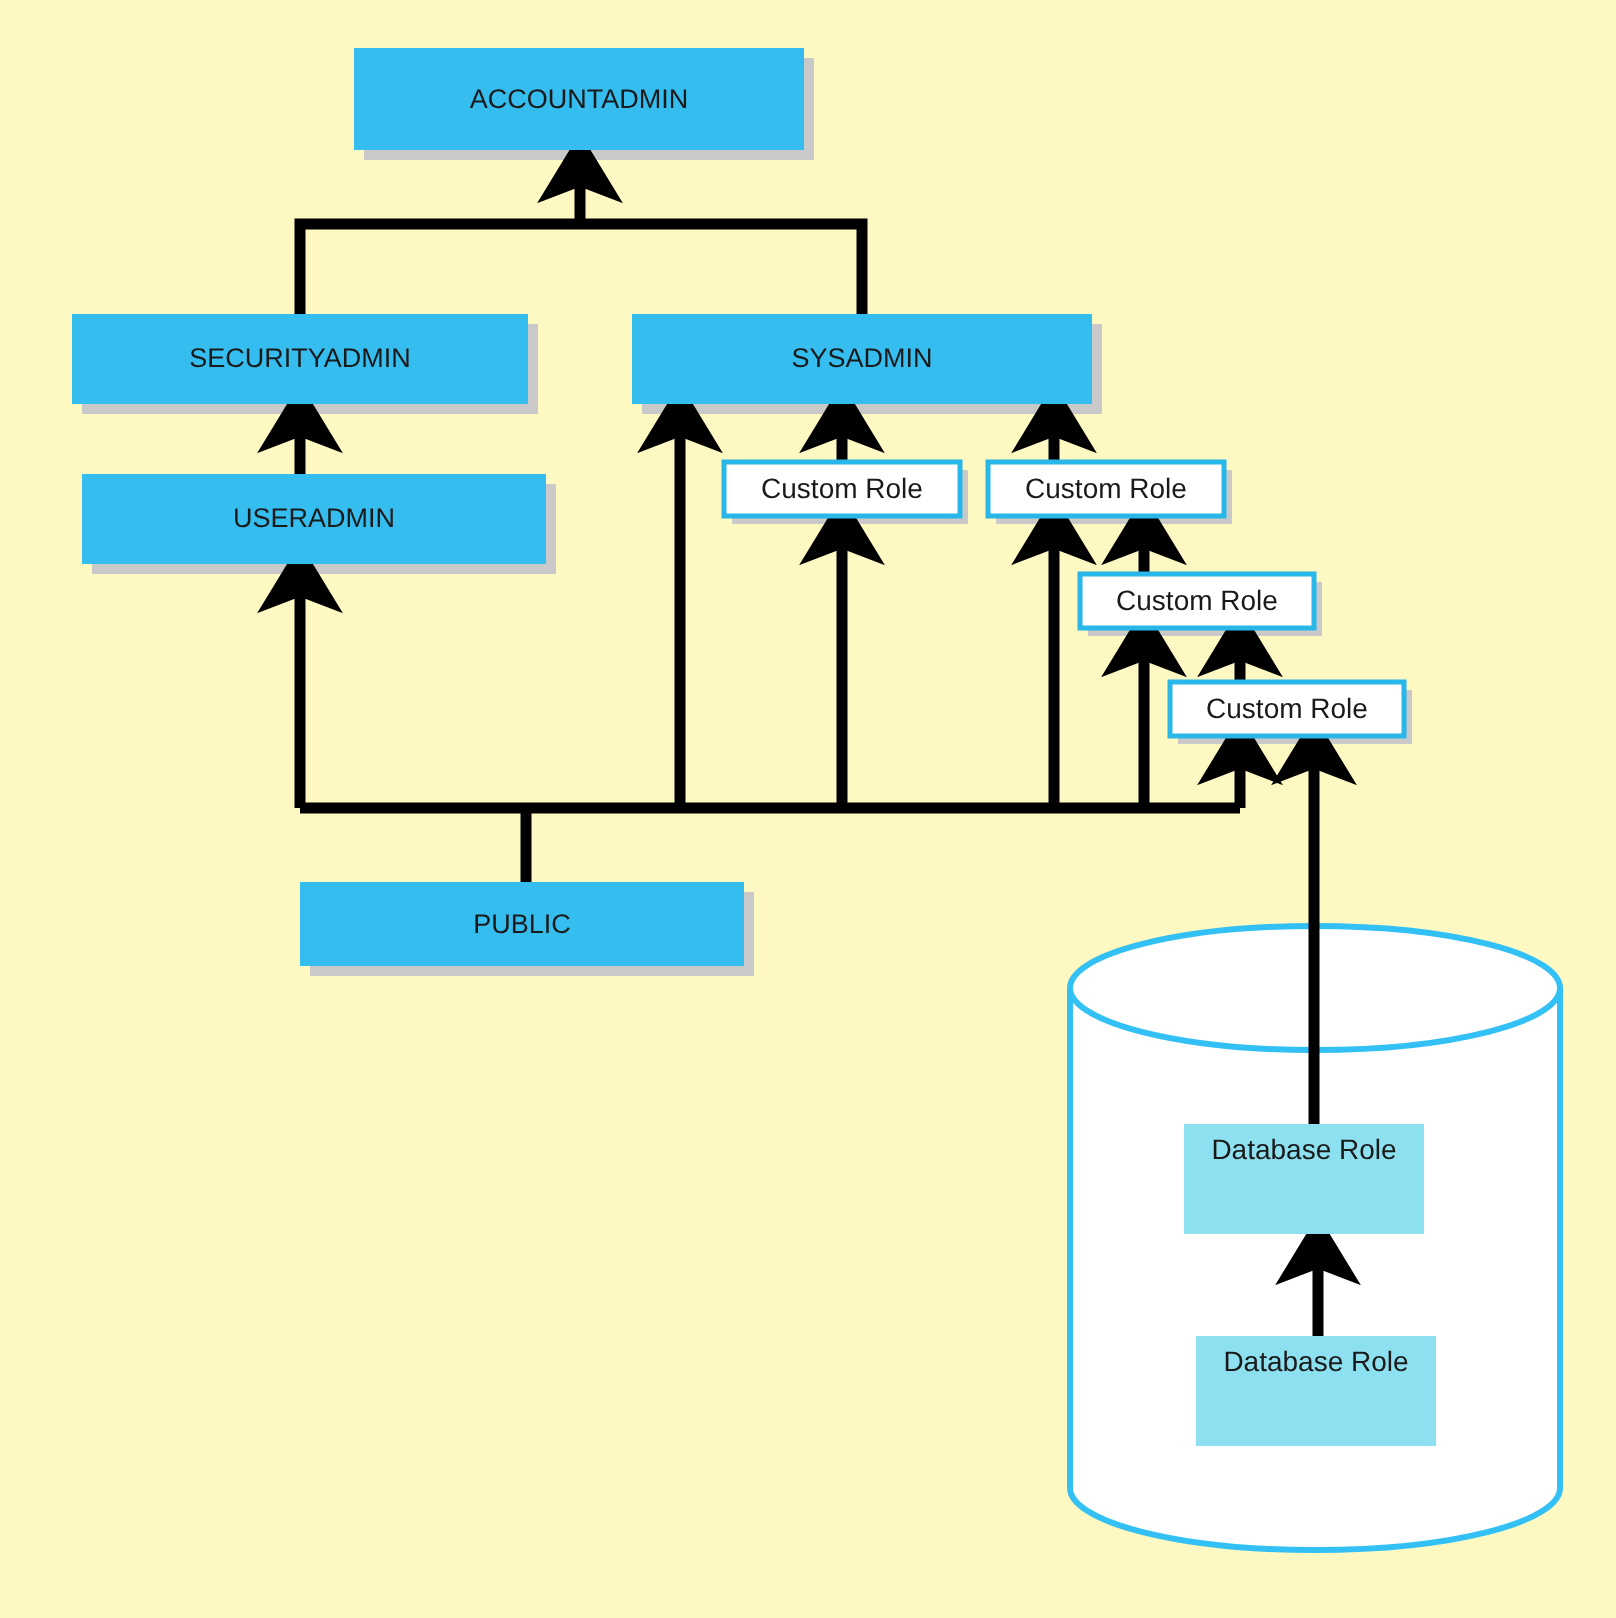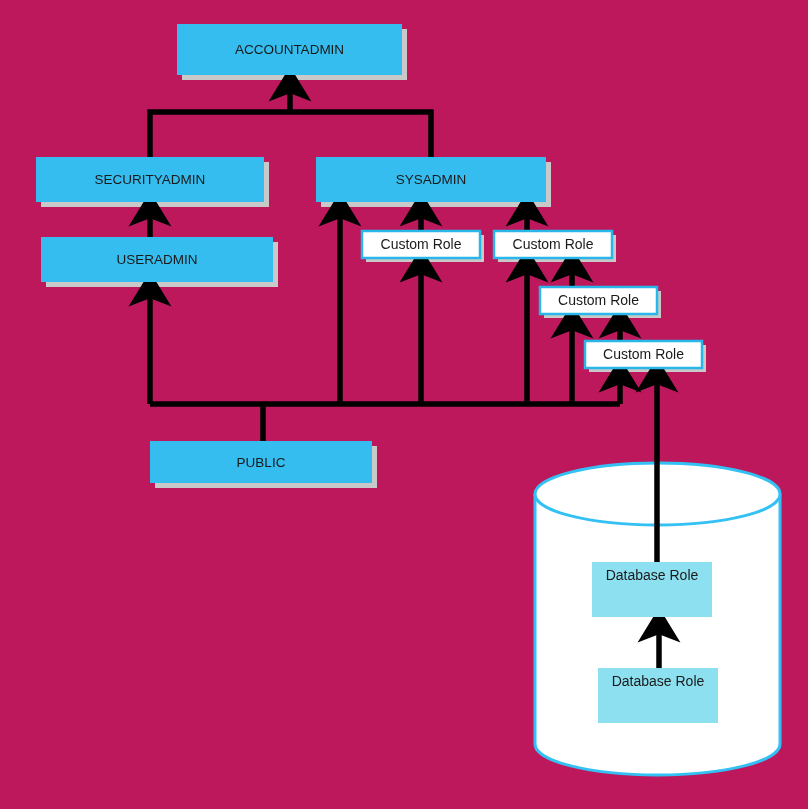--- a/index.html
+++ b/index.html
@@ -7,21 +7,21 @@
     padding: 0;
     background: #ffffff;
   }
   body {
     font-family: "Liberation Sans", sans-serif;
   }
   #canvas {
     position: relative;
     width: 808px;
     height: 809px;
-    background: #be185d;
+    background: #fef9c3;
     overflow: hidden;
   }
   #diagram-svg {
     position: absolute;
     left: 0;
     top: 0;
     width: 808px;
     height: 809px;
   }
   .node-label {

